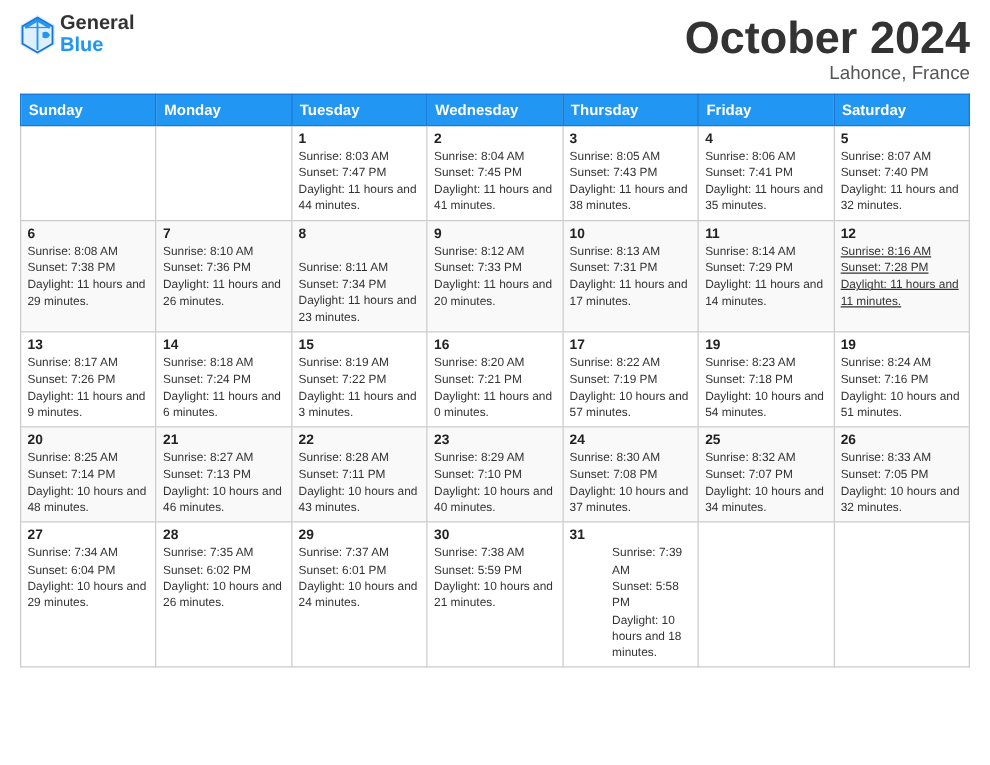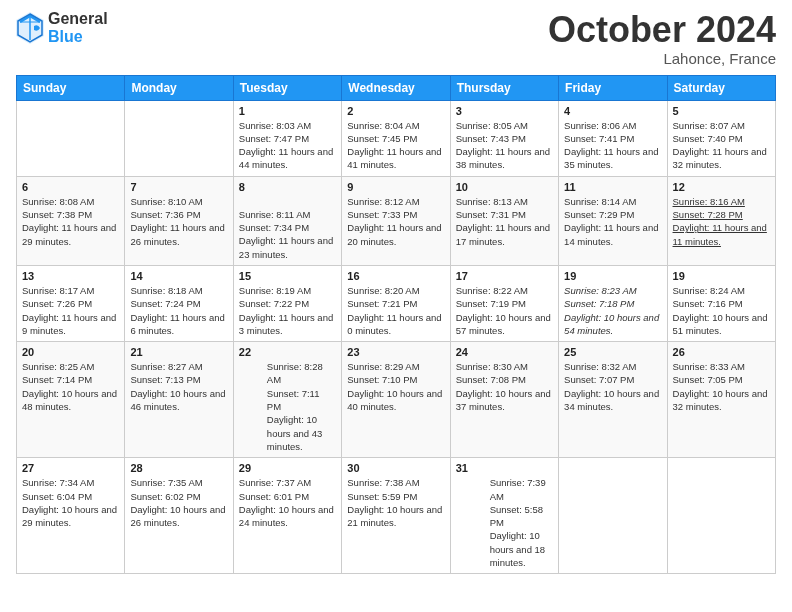--- a/index.html
+++ b/index.html
@@ -247,21 +247,21 @@
 Daylight: 11 hours and 0 minutes.</div>
           </td>
           <td>
             <div class="day-number">17</div>
             <div class="day-info" style="white-space: pre-line;">Sunrise: 8:22 AM
 Sunset: 7:19 PM
 Daylight: 10 hours and 57 minutes.</div>
           </td>
           <td>
             <div class="day-number">19</div>
-            <div class="day-info" style="white-space: pre-line; font-style: italic;">Sunrise: 8:23 AM
+            <div class="day-info" style="white-space: pre-line;">Sunrise: 8:23 AM
 Sunset: 7:18 PM
 Daylight: 10 hours and 54 minutes.</div>
           </td>
           <td>
             <div class="day-number">19</div>
             <div class="day-info" style="white-space: pre-line;">Sunrise: 8:24 AM
 Sunset: 7:16 PM
 Daylight: 10 hours and 51 minutes.</div>
           </td>
         </tr>
@@ -273,21 +273,21 @@
 Daylight: 10 hours and 48 minutes.</div>
           </td>
           <td>
             <div class="day-number">21</div>
             <div class="day-info" style="white-space: pre-line;">Sunrise: 8:27 AM
 Sunset: 7:13 PM
 Daylight: 10 hours and 46 minutes.</div>
           </td>
           <td>
             <div class="day-number">22</div>
-            <div class="day-info" style="white-space: pre-line; margin-left: 28px;">Sunrise: 8:28 AM
+            <div class="day-info" style="white-space: pre-line;">Sunrise: 8:28 AM
 Sunset: 7:11 PM
 Daylight: 10 hours and 43 minutes.</div>
           </td>
           <td>
             <div class="day-number">23</div>
             <div class="day-info" style="white-space: pre-line;">Sunrise: 8:29 AM
 Sunset: 7:10 PM
 Daylight: 10 hours and 40 minutes.</div>
           </td>
           <td>

